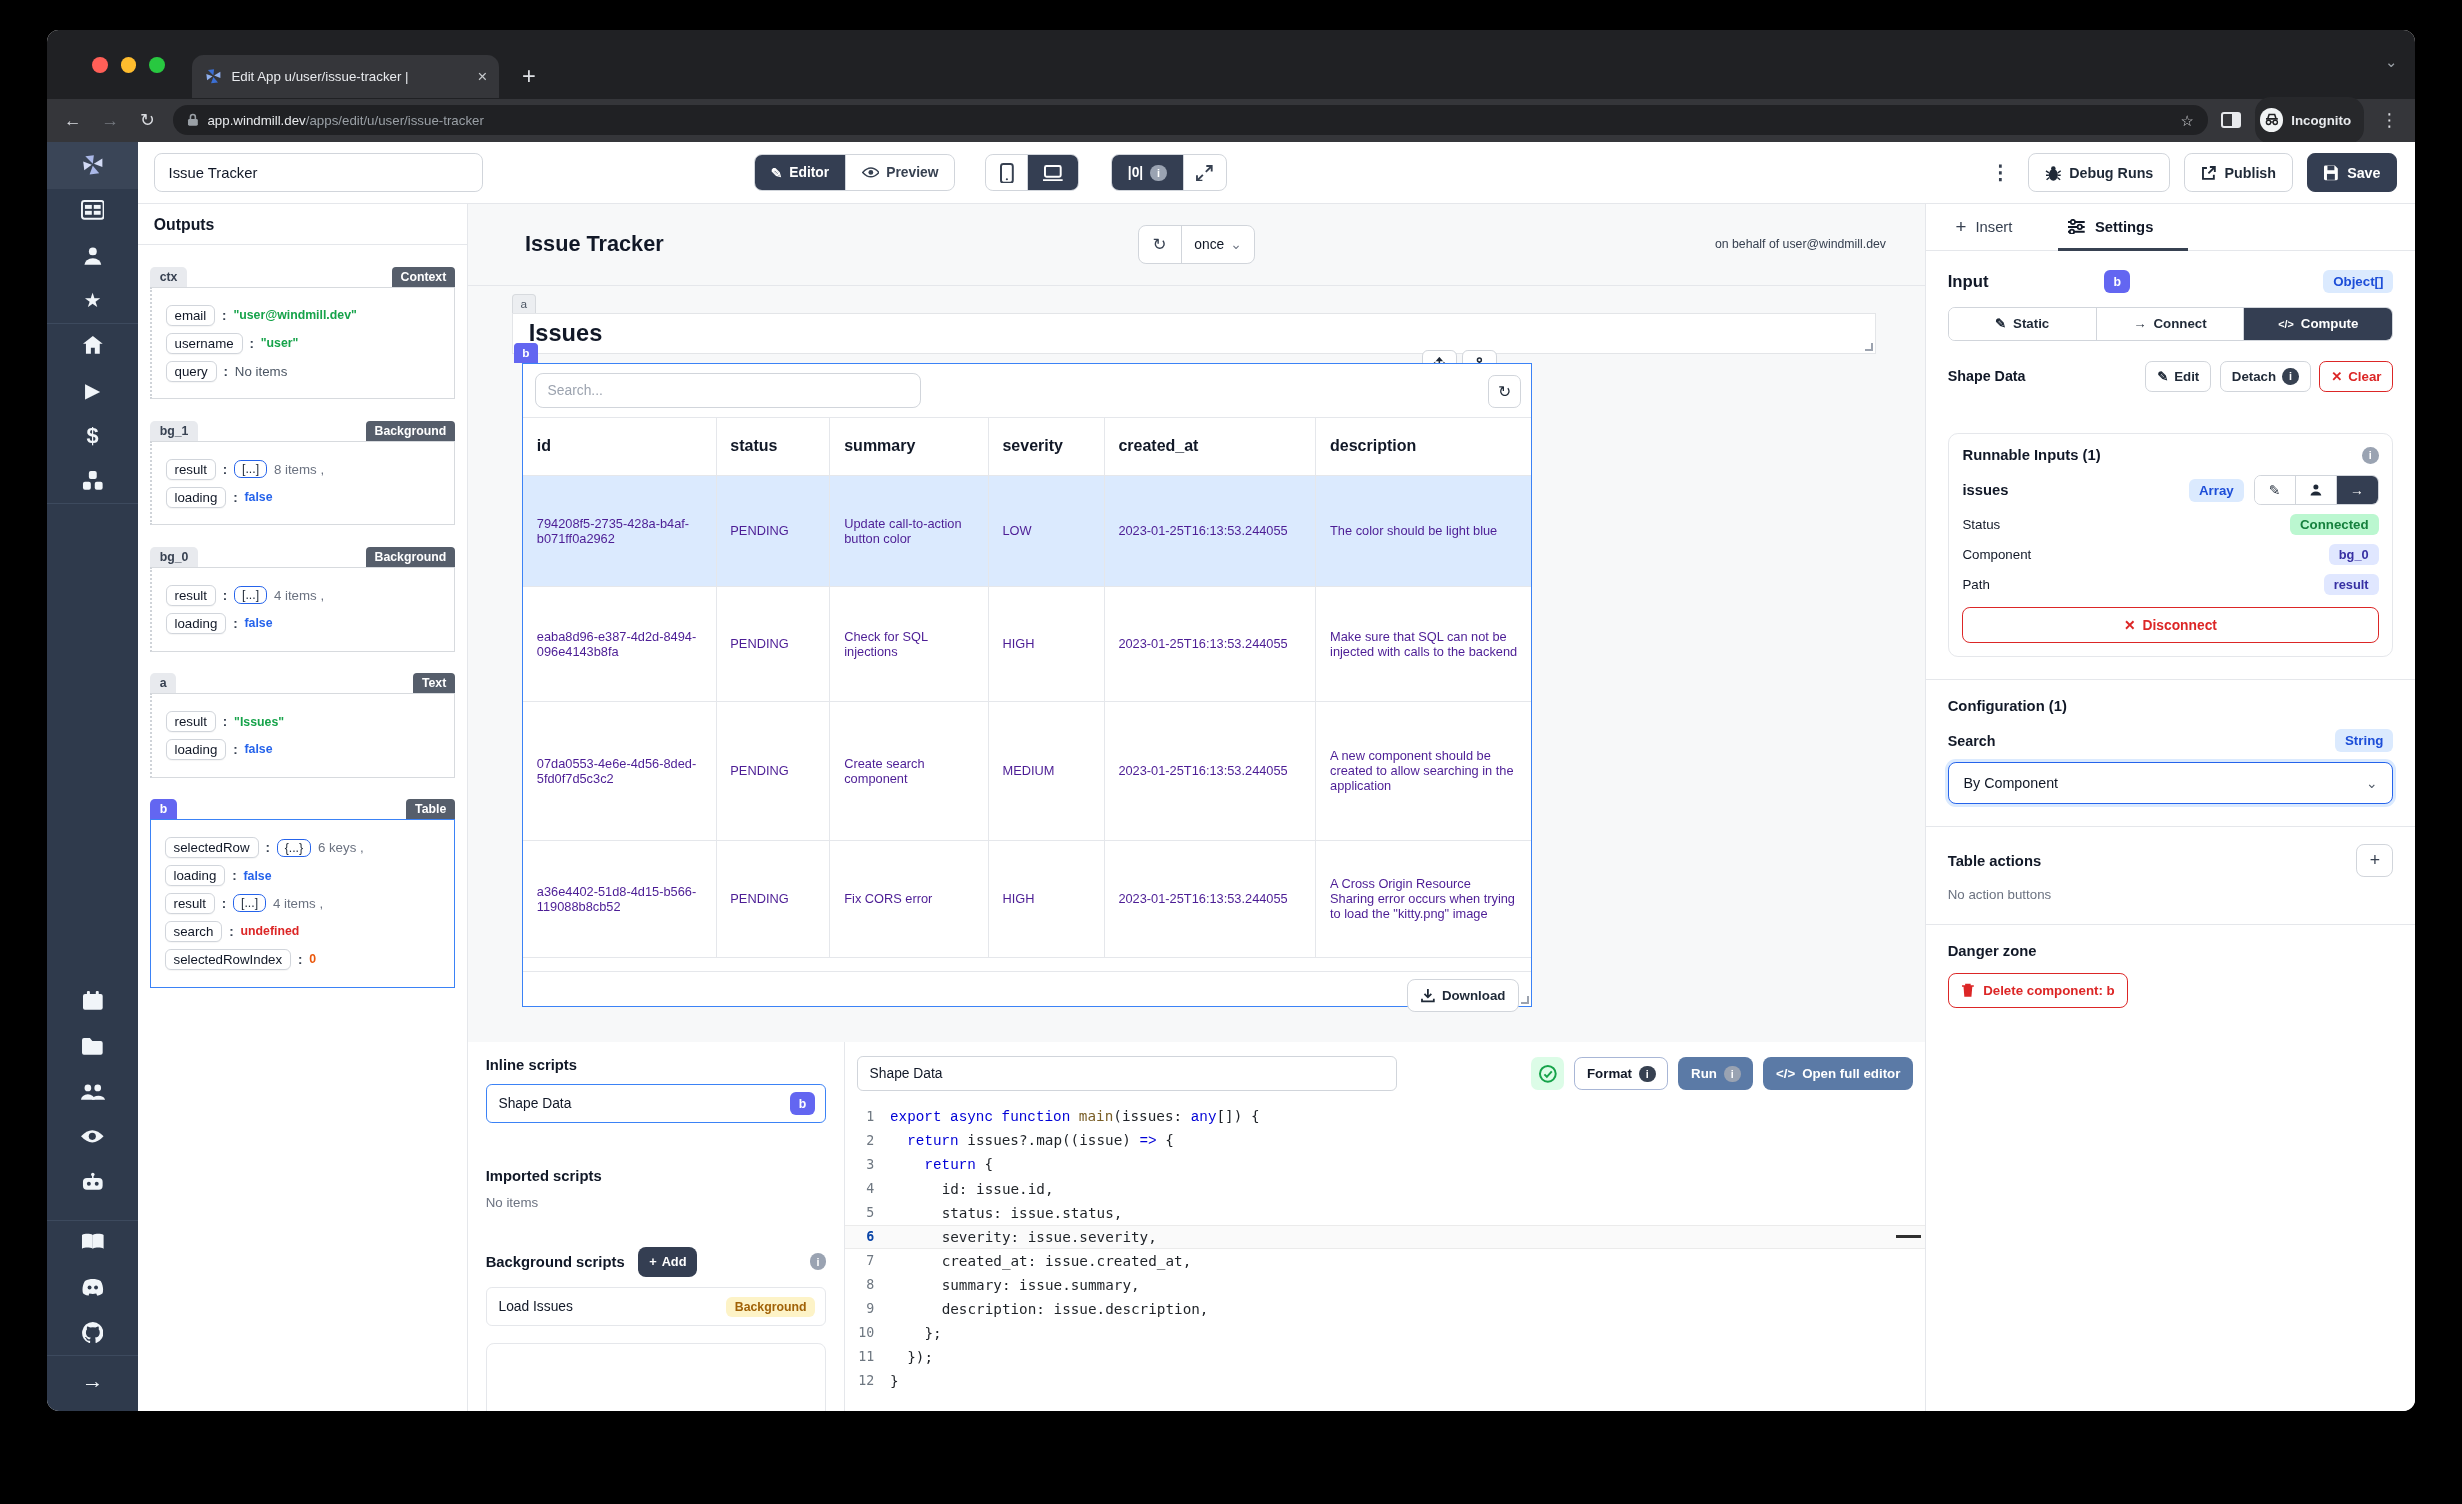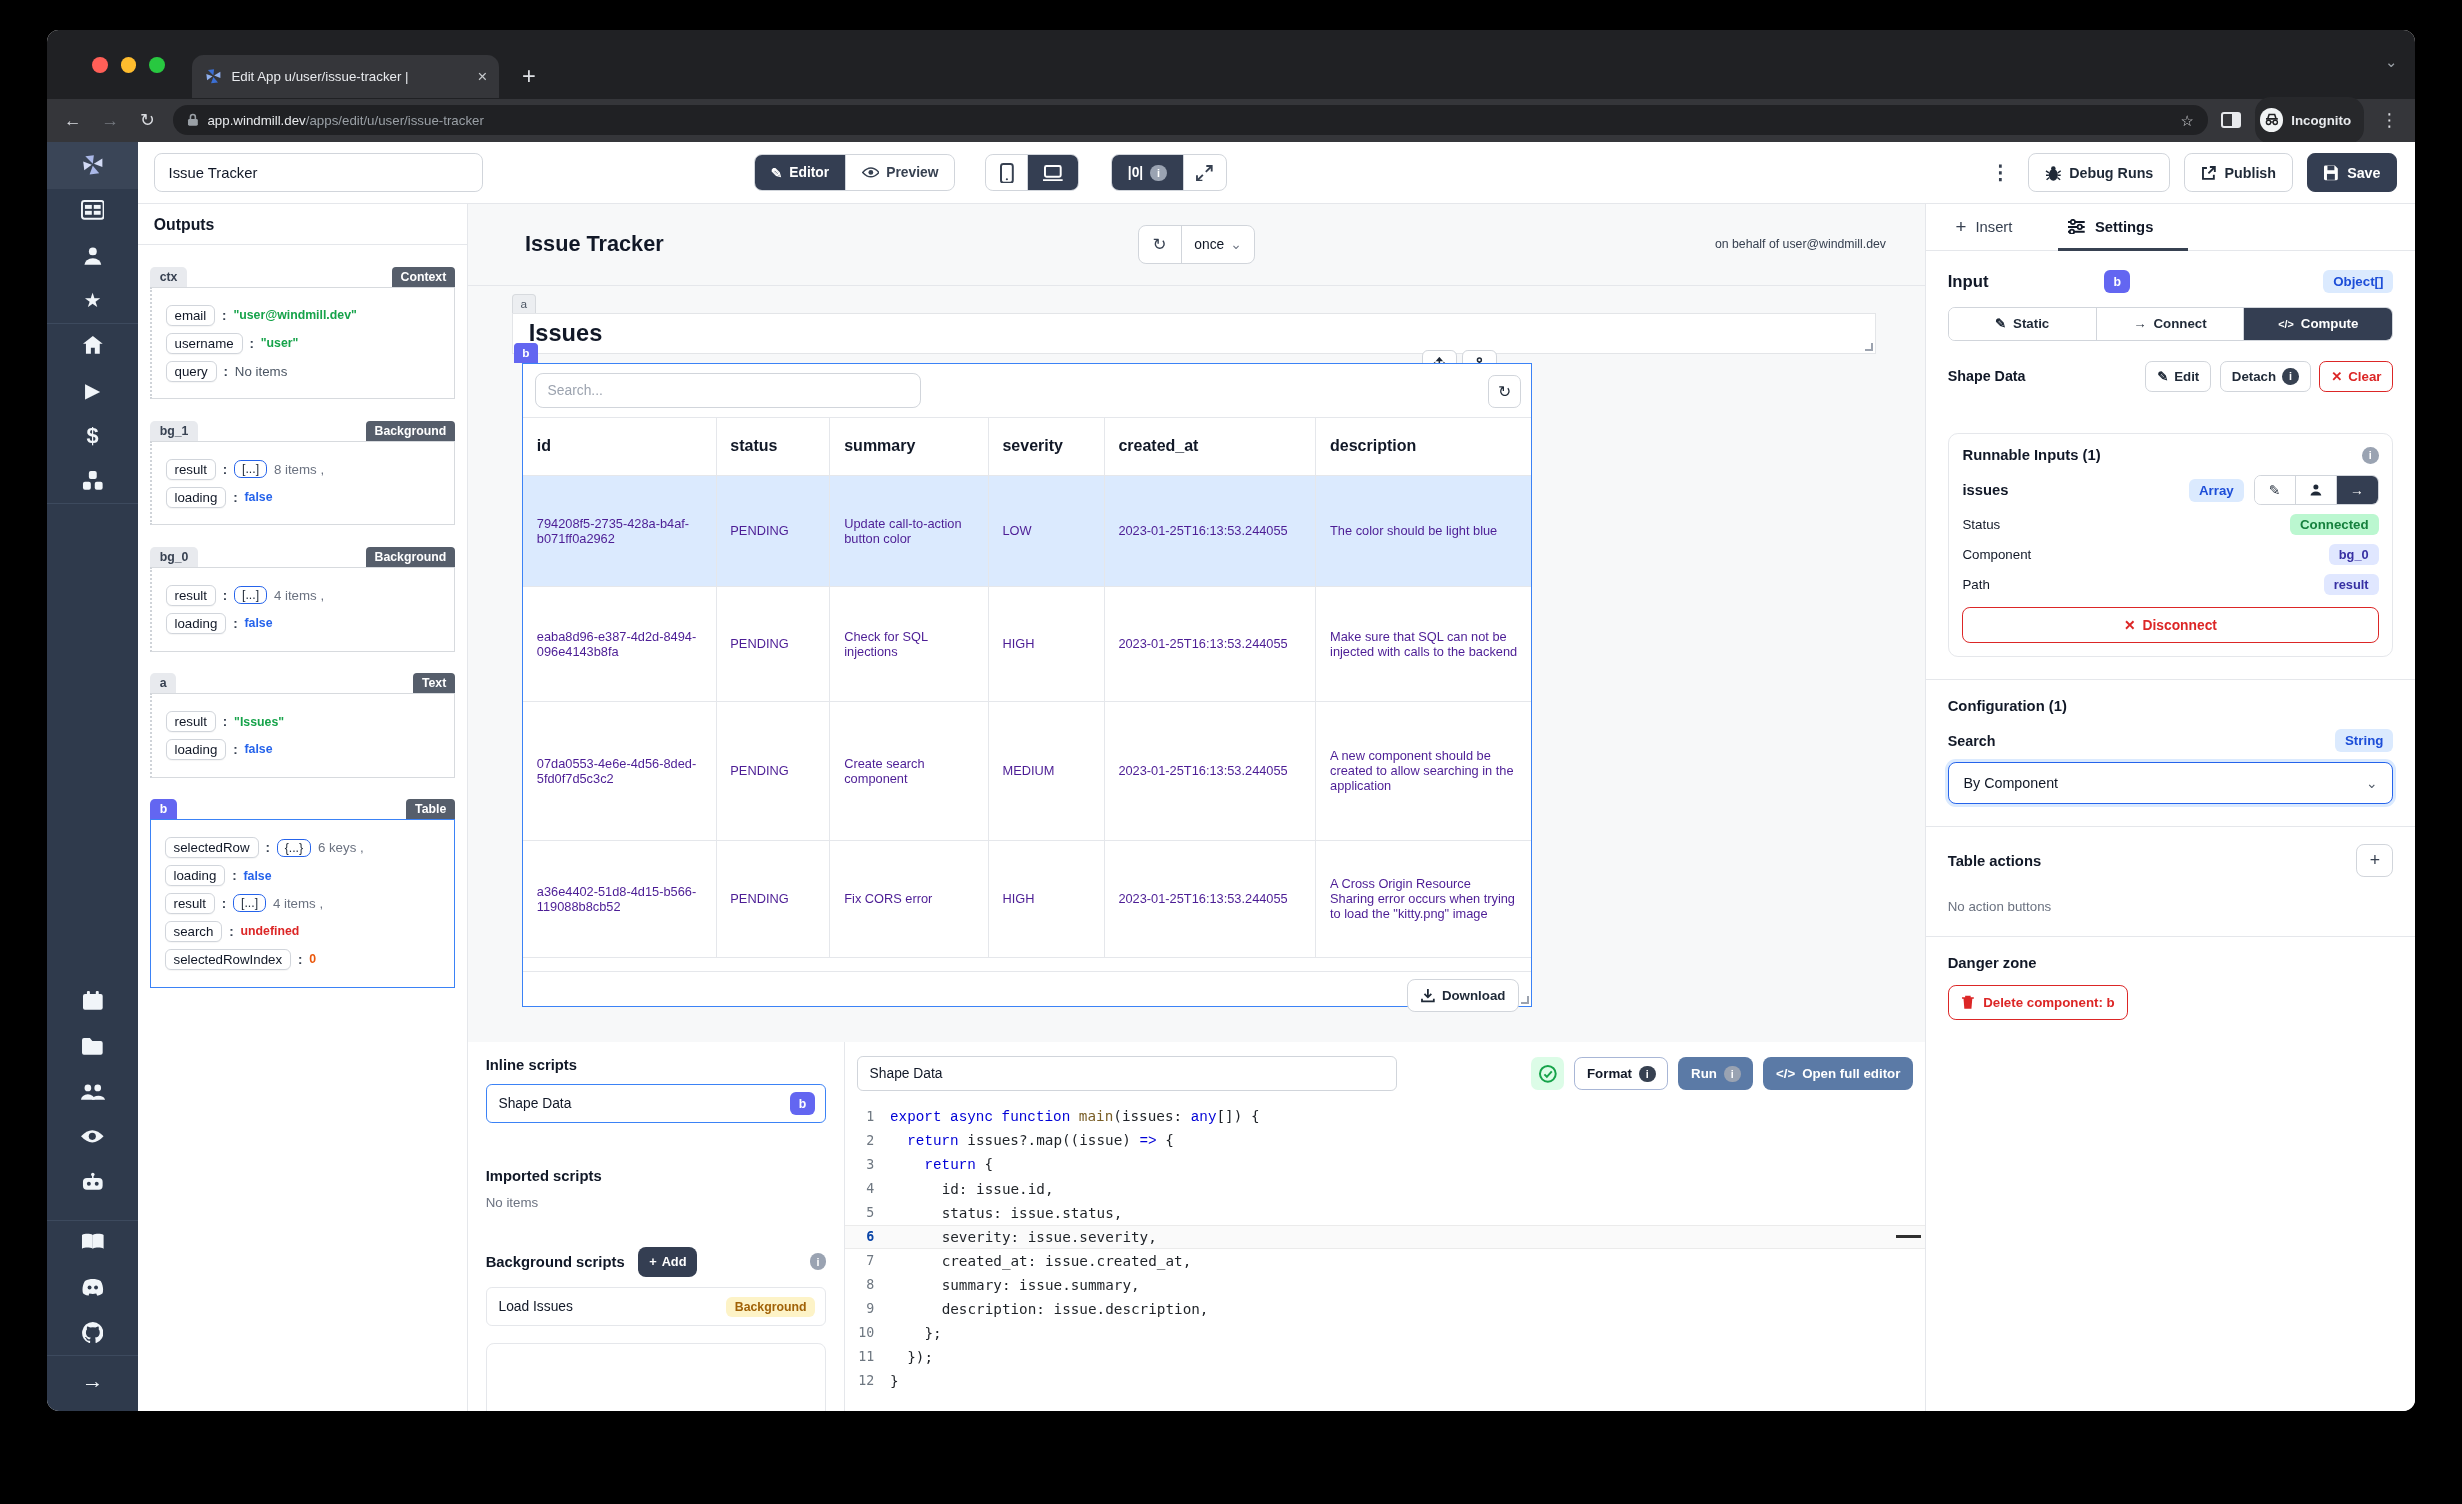--- a/index.html
+++ b/index.html
@@ -164,21 +164,21 @@
   .kvrow .v { margin-left:auto; }
   .disconnect { margin-top:12.8px; height:36px; border:1.5px solid #dc2626; border-radius:7.9px; display:flex; align-items:center; justify-content:center; gap:6.9px; color:#dc2626; font-size:13.8px; font-weight:bold; }
   .hr { border-top:1px solid #e5e7eb; margin:21.7px -21.7px 0; }
   .sec-title { margin-top:17.7px; font-size:14.8px; font-weight:bold; color:#111827; }
   .search-row { display:flex; align-items:center; margin-top:15.8px; }
   .search-label { font-size:14.3px; font-weight:bold; color:#111827; }
   .select { margin-top:9.9px; height:42px; border:1.5px solid #2563eb; box-shadow:0 0 0 3px #dbeafe; border-radius:7.9px; display:flex; align-items:center; padding:0 14.8px; font-size:14.3px; color:#111827; background:#fff; }
   .select .chev { margin-left:auto; color:#4b5563; font-size:13.8px; }
   .ta-head { display:flex; align-items:center; margin-top:17.7px; }
   .plus-btn { margin-left:auto; width:37px; height:33px; border:1px solid #d1d5db; border-radius:7.9px; display:flex; align-items:center; justify-content:center; font-size:17.7px; color:#374151; background:#fff; }
-  .muted { margin-top:22px; color:#6b7280; font-size:13.3px; }
+  .muted { margin-top:10px; color:#6b7280; font-size:13.3px; }
   .danger-btn { margin-top:13.8px; display:inline-flex; height:35px; border:1.5px solid #dc2626; border-radius:7.9px; align-items:center; gap:7.9px; padding:0 12.8px; color:#dc2626; font-size:13.3px; font-weight:bold; }
 </style>
 </head>
 <body>
 
 <div class="window">
 
   <div class="tabstrip">
     <div class="traffic">
       <span class="light" style="background:#ff5f57"></span>

